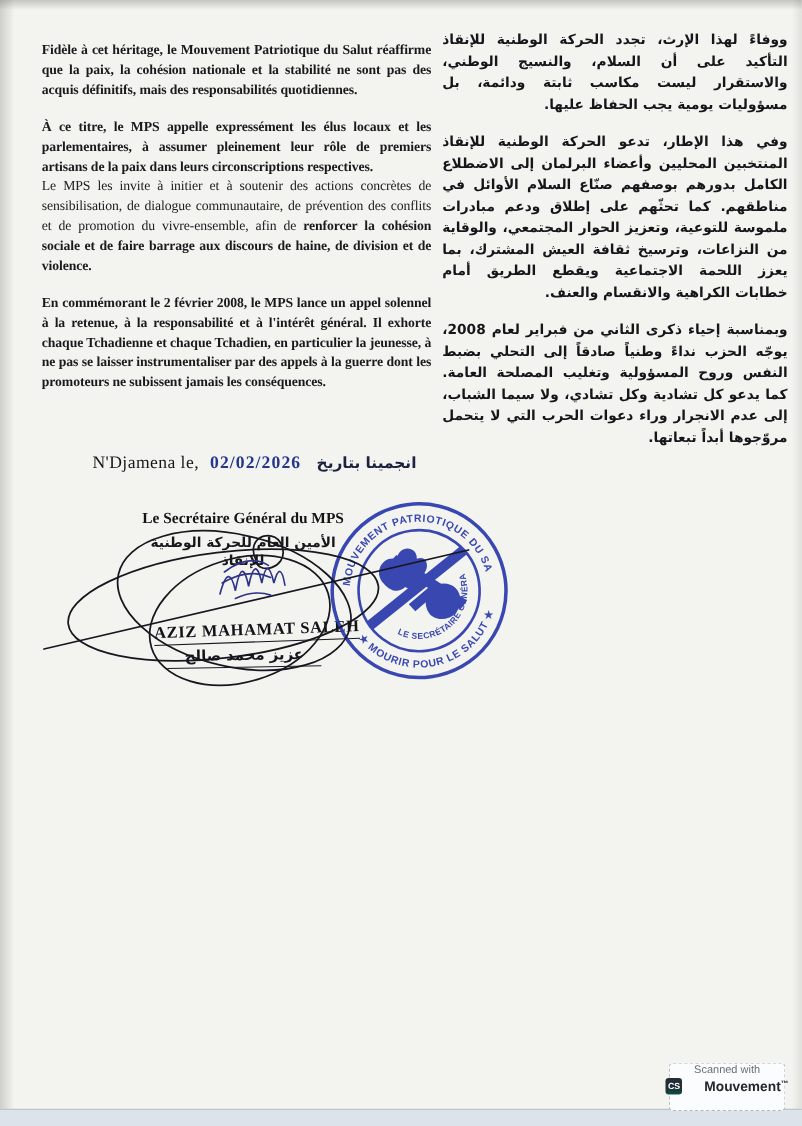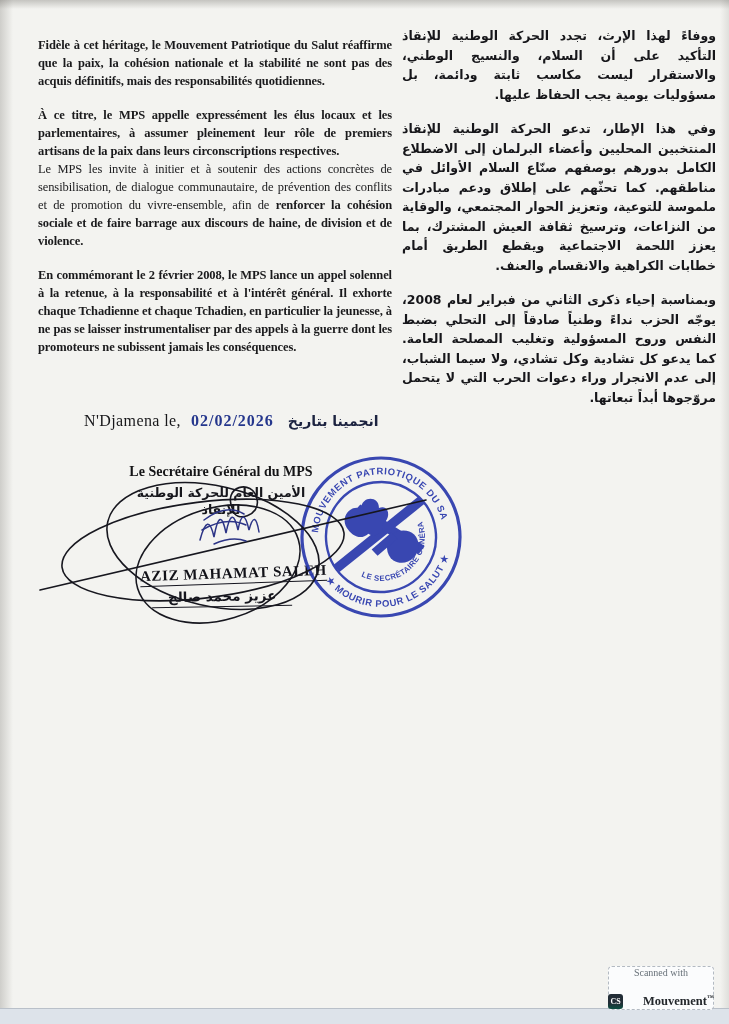--- a/index.html
+++ b/index.html
@@ -47,22 +47,22 @@
     font-size:15px; font-weight:700; letter-spacing:.6px; color:#121218;
     border-bottom:1.8px solid #15151f; padding-bottom:1px; transform:rotate(-2deg); }
   .sig-name-ar { position:absolute; left:152px; top:588px; z-index:6;
     direction:rtl; font-family:"DejaVu Sans", sans-serif; font-size:13.5px; font-weight:700;
     color:#15151d; border-bottom:1.6px solid #1a1a24; padding:0 16px 2px; transform:rotate(-1deg); }
   .stamp-svg { position:absolute; left:296px; top:452px; z-index:10; opacity:.93; }
   .signature-svg { position:absolute; left:28px; top:468px; z-index:20; pointer-events:none; }
   
   .scan-badge { position:absolute; left:608px; top:966px; width:104px; height:42px; z-index:60;
     background:#fbfcfd; border:1px dashed #b3bac2; border-radius:4px;
-    display:flex; flex-direction:column; align-items:center; justify-content:space-between; gap:2px;
-    font-family:Liberation Serif, serif; }
+    display:flex; flex-direction:column; align-items:center; justify-content:flex-start; gap:2px;
+    font-family:Liberation Sans, sans-serif; }
   .badge-line1 { font-size:10px; color:#677078; }
   .badge-row { display:flex; align-items:center; gap:20px; }
   .cs-logo { width:15px; height:15px; border-radius:3px;
     background:linear-gradient(180deg,#222d36 60%, #0c4f41); color:#fff;
     font-size:8px; font-weight:700; display:flex; align-items:center; justify-content:center; }
   .badge-line2 { font-size:12.5px; font-weight:700; color:#23272b; }
   .badge-tm { font-size:7px; vertical-align:super; color:#23272b; }
   .bottom-strip { position:absolute; left:0; bottom:0; width:729px; height:15px; z-index:55;
     background:#dde3ea; border-top:1px solid #b9c0c9; }
 </style>

